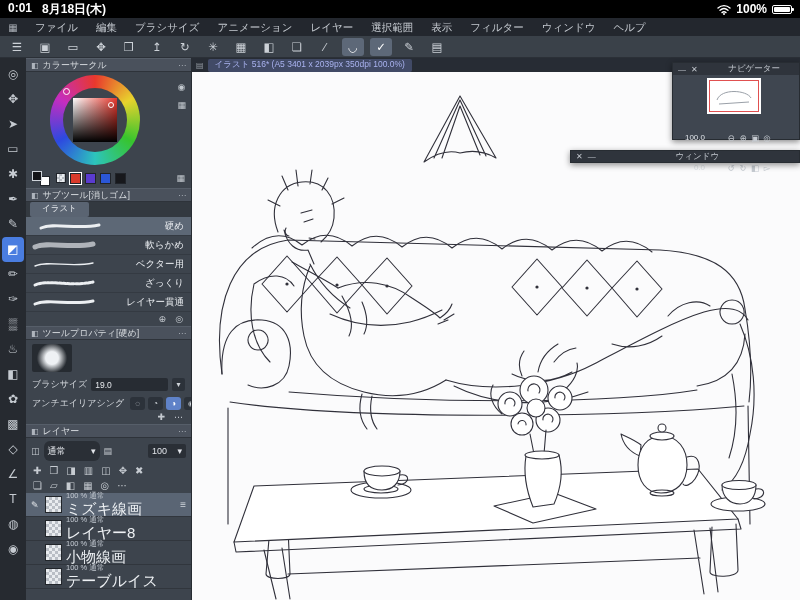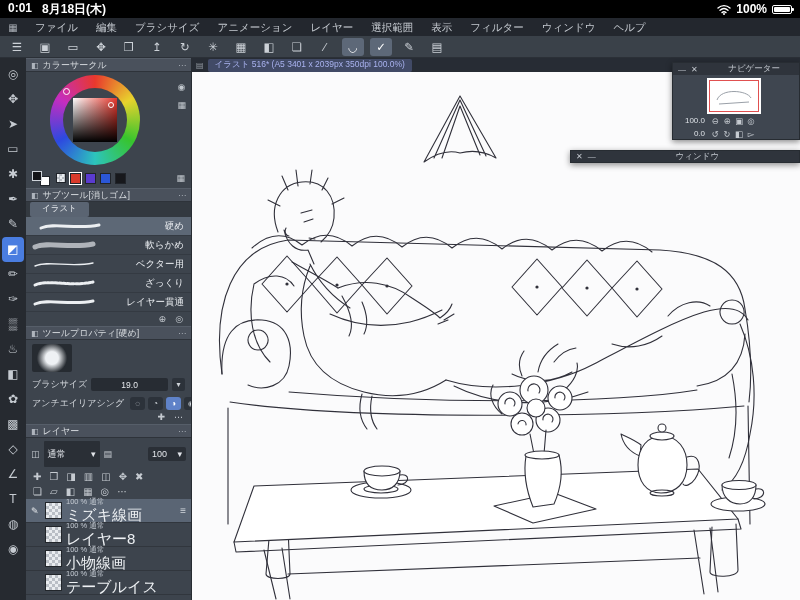--- a/index.html
+++ b/index.html
@@ -76,31 +76,31 @@
   .st-label{margin-left:auto;font-size:9.5px;color:#e8ebef;}
   .sec-foot{display:flex;justify-content:flex-end;gap:9px;padding:2px 8px;font-size:9px;color:#c4c9cf;height:14px;align-items:center;background:#3d444d;}
 
   
   .tp-body{padding:4px 6px 0;}
   .brush-preview{width:40px;height:28px;background:#262b31;border-radius:2px;
     background-image:radial-gradient(circle at 50% 50%,#eef1f4 0 26%,rgba(238,241,244,0) 62%);}
   .tp-row{display:flex;align-items:center;margin-top:6px;font-size:9px;color:#d7dbe0;gap:4px;}
   .tp-row .lbl{flex:0 0 auto;}
   .slider{flex:1;height:13px;background:#272c33;border-radius:2px;display:flex;align-items:center;
-    justify-content:center;padding:0 4px;font-size:8.5px;color:#e6e9ed;}
+    justify-content:flex-start;padding:0 4px;font-size:8.5px;color:#e6e9ed;}
   .mini-btn{width:13px;height:13px;background:#2c323a;border-radius:2px;color:#cdd2d8;font-size:8px;
     display:flex;align-items:center;justify-content:center;}
   .aa{width:15px;height:13px;border-radius:3px;background:#2c323a;color:#cdd2d8;font-size:8px;
     display:flex;align-items:center;justify-content:center;}
   .aa.active{background:#5f82c8;color:#fff;}
   .aa-list{display:flex;gap:3px;margin-left:2px;}
 
   
   .ly-ctl{display:flex;align-items:center;gap:4px;padding:3px 5px 2px;font-size:9px;color:#c6cbd1;}
-  .mode-box{width:56px;height:26px;background:#2a2f36;border-radius:1px;font-size:9px;color:#e2e5ea;
+  .mode-box{width:56px;height:20px;background:#2a2f36;border-radius:6px;font-size:9px;color:#e2e5ea;
     display:flex;align-items:center;justify-content:space-between;padding:0 4px;}
   .op-box{width:38px;height:14px;background:#2a2f36;border-radius:2px;font-size:9px;color:#e2e5ea;
     display:flex;align-items:center;justify-content:space-between;padding:0 4px;margin-left:auto;}
   .ly-icons{display:flex;gap:8px;padding:2px 7px;font-size:10px;color:#c6cbd1;align-items:center;}
   .layer{height:24px;display:flex;align-items:center;gap:4px;padding:0 5px;border-bottom:1px solid #31363d;background:#3d444d;}
   .layer.selected{background:#5a6574;}
   .layer .pen{width:10px;font-size:9px;color:#e8ebee;visibility:hidden;}
   .layer .pen.show{visibility:visible;}
   .layer .thumb{width:17px;height:17px;border:1px solid #22262b;
     background:repeating-conic-gradient(#b9bec5 0 25%,#e9ecef 0 50%);background-size:6px 6px;}
@@ -123,21 +123,21 @@
 
   
   .float{position:absolute;background:#3f4650;border:1px solid #272c32;box-shadow:0 2px 6px rgba(0,0,0,.45);}
   .flt-title{height:12px;background:#2f343c;display:flex;align-items:center;gap:5px;padding:0 5px;
     font-size:8px;color:#c3c8cf;}
   .flt-title .t{margin-left:auto;margin-right:14px;font-size:8.5px;}
   .navigator{left:672px;top:62px;width:128px;height:78px;}
   .nav-body{position:relative;height:66px;padding:3px 6px 0;}
   .nav-thumb{position:relative;width:54px;height:36px;background:#fff;margin-left:28px;}
   .nav-thumb .view{position:absolute;inset:2px;border:1px solid #e05050;}
-  .nav-row{display:flex;align-items:center;gap:4px;height:13px;font-size:8px;color:#dde1e6;margin-top:0;}
+  .nav-row{display:flex;align-items:center;gap:20px;height:13px;font-size:8px;color:#dde1e6;margin-top:17px;}
   .nav-row .val{width:26px;text-align:right;}
   .nav-row .nic{width:12px;text-align:center;color:#c6cbd1;font-size:8.5px;}
   .subview{left:570px;top:150px;width:230px;height:13px;}
   .subview .flt-title{height:11px;}
   .subview .t{margin:0 auto;}
 </style>
 </head>
 <body>
 
 <div class="screen">

